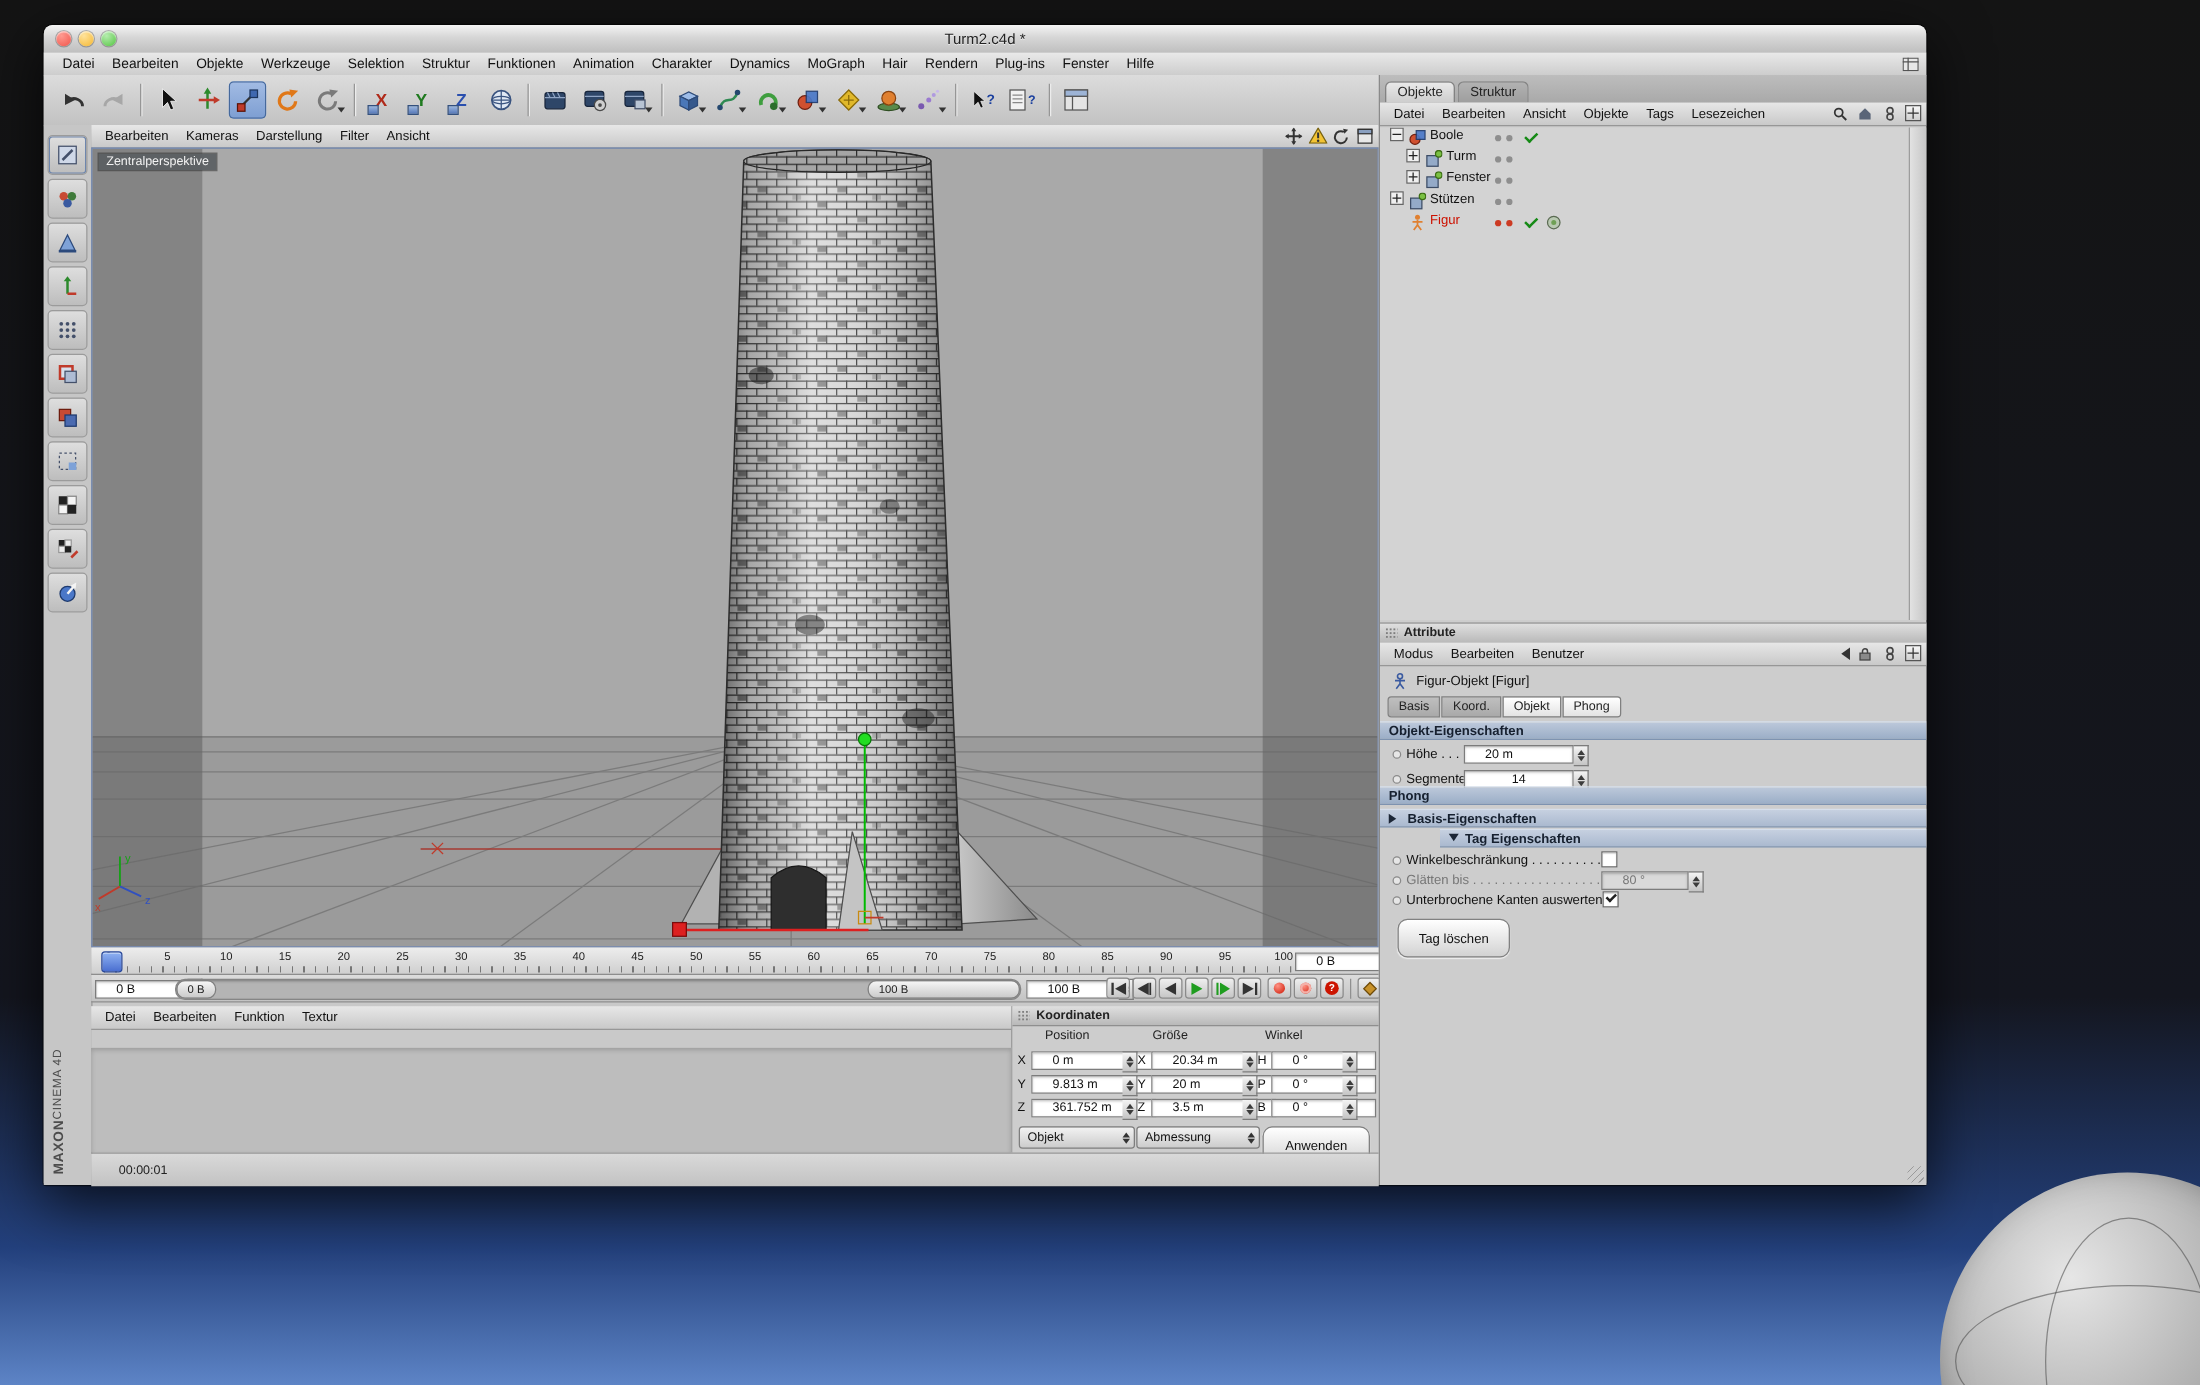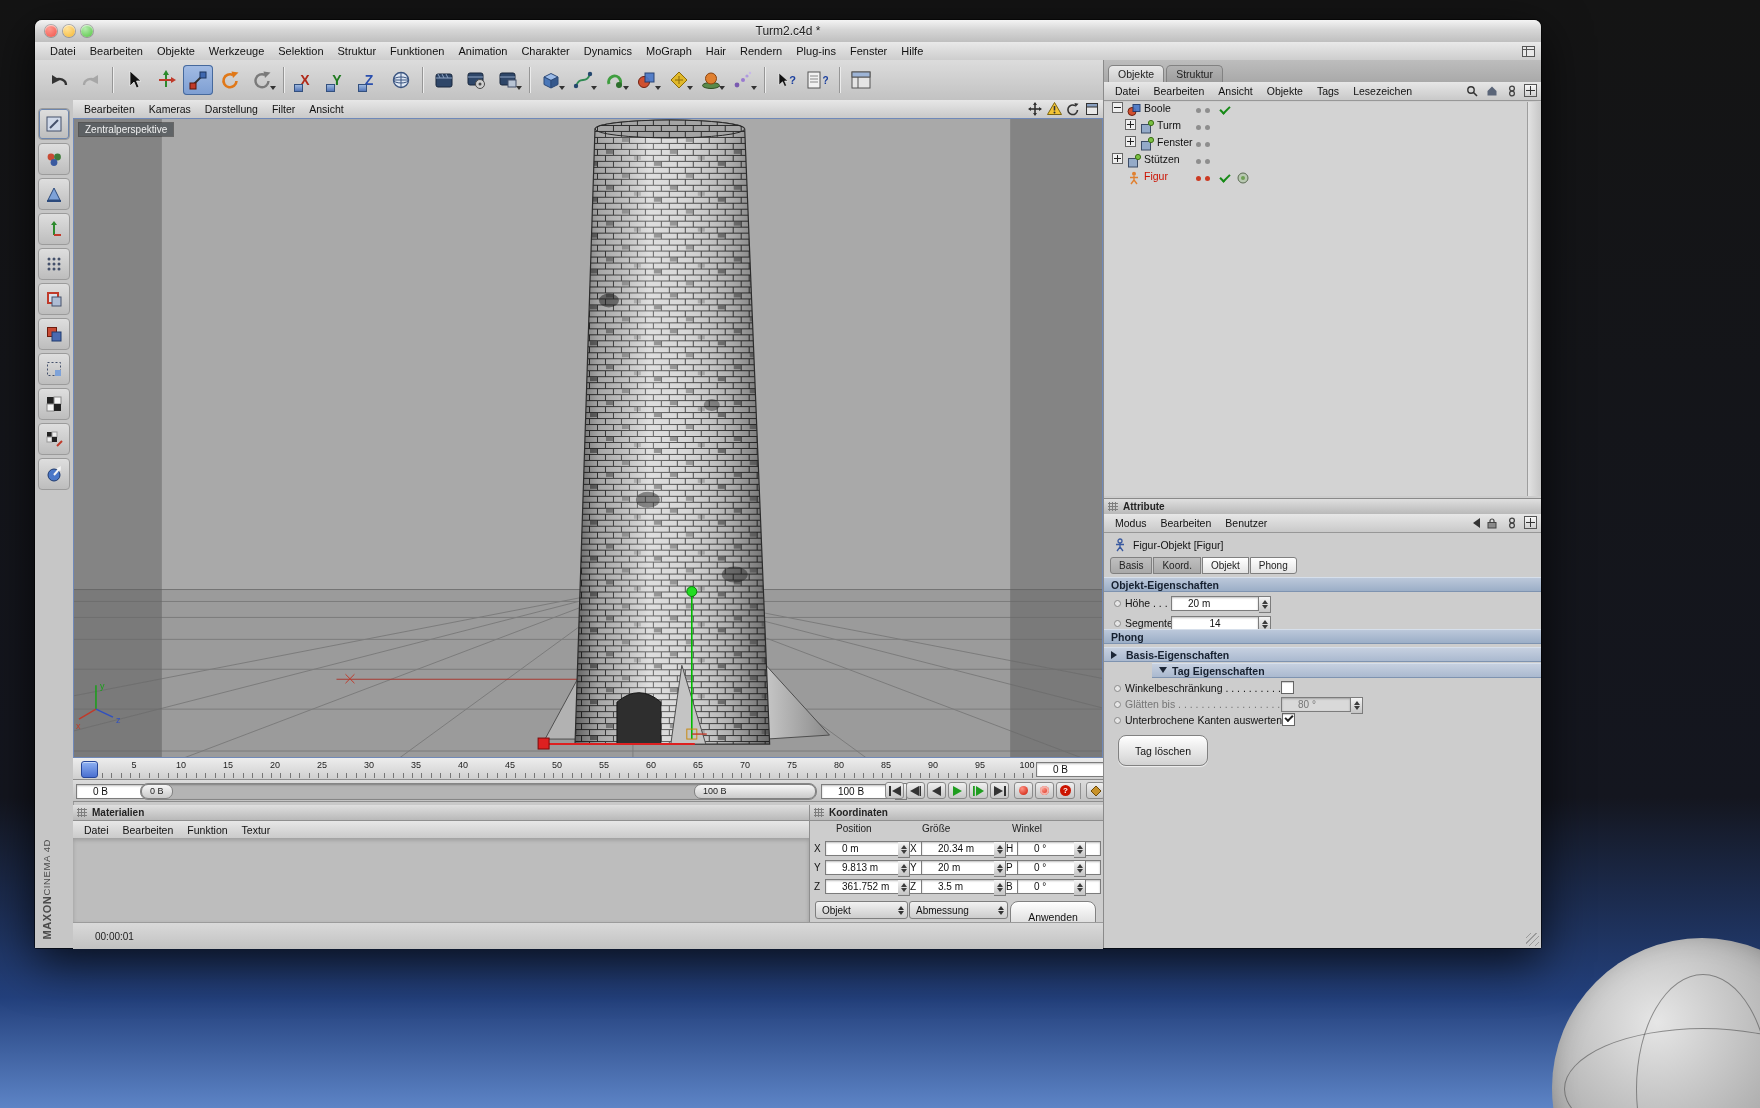--- a/index.html
+++ b/index.html
@@ -694,24 +694,20 @@
                 <path d="M10 3a5 5 0 0 1 0 6" fill="none" stroke="#333" stroke-width="1.3"></path>
               </svg>
             </button>
           <button class="pbtn">
               <span class="ddtri"></span>
             </button>
         </span>
       </div>
 
       <div id="materials">
-        <div class="panel-header">
-            <span class="grip"></span>
-            <span>Materialien</span>
-          </div>
         <div class="mrow">
             <span id="mat-menus" class="menus">
               <span class="mi">Datei</span>
               <span class="mi">Bearbeiten</span>
               <span class="mi">Funktion</span>
               <span class="mi">Textur</span>
             </span>
           </div>
         <div id="mat-content"></div>
       </div>

